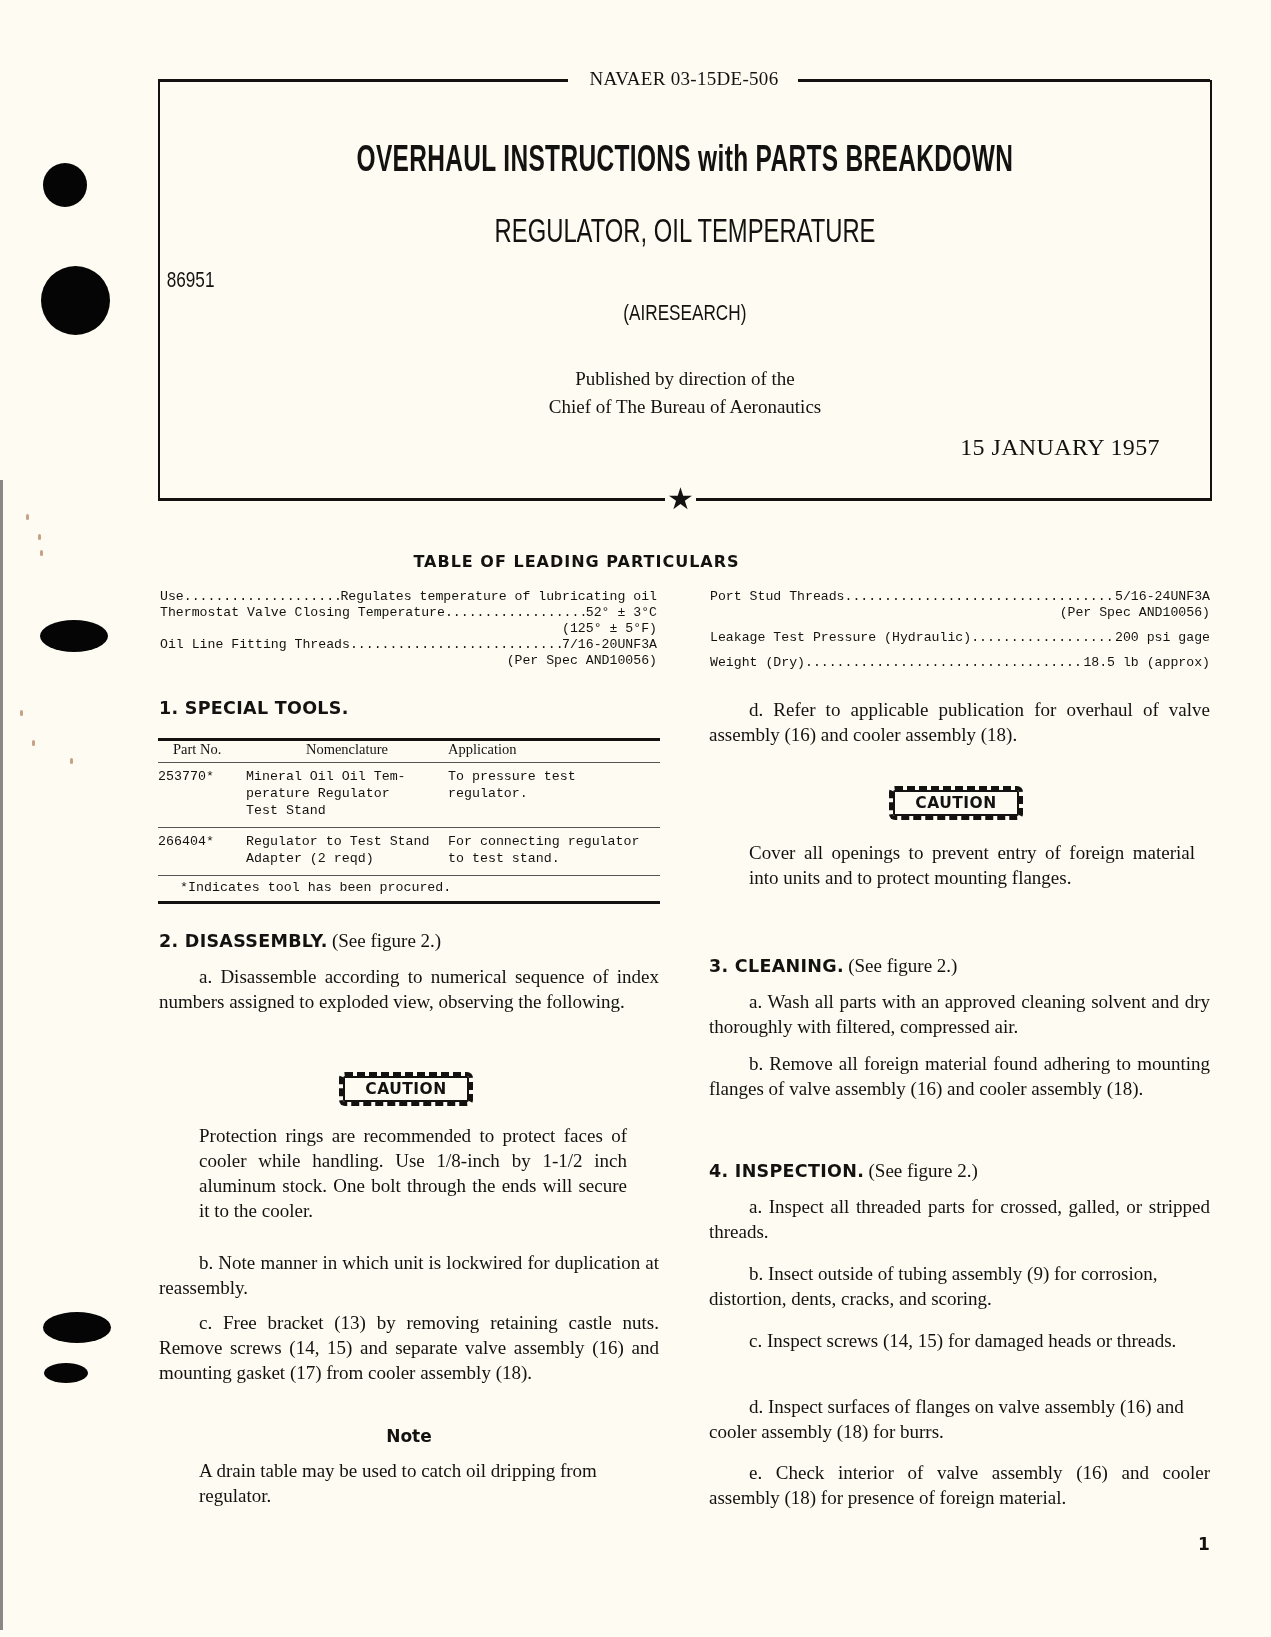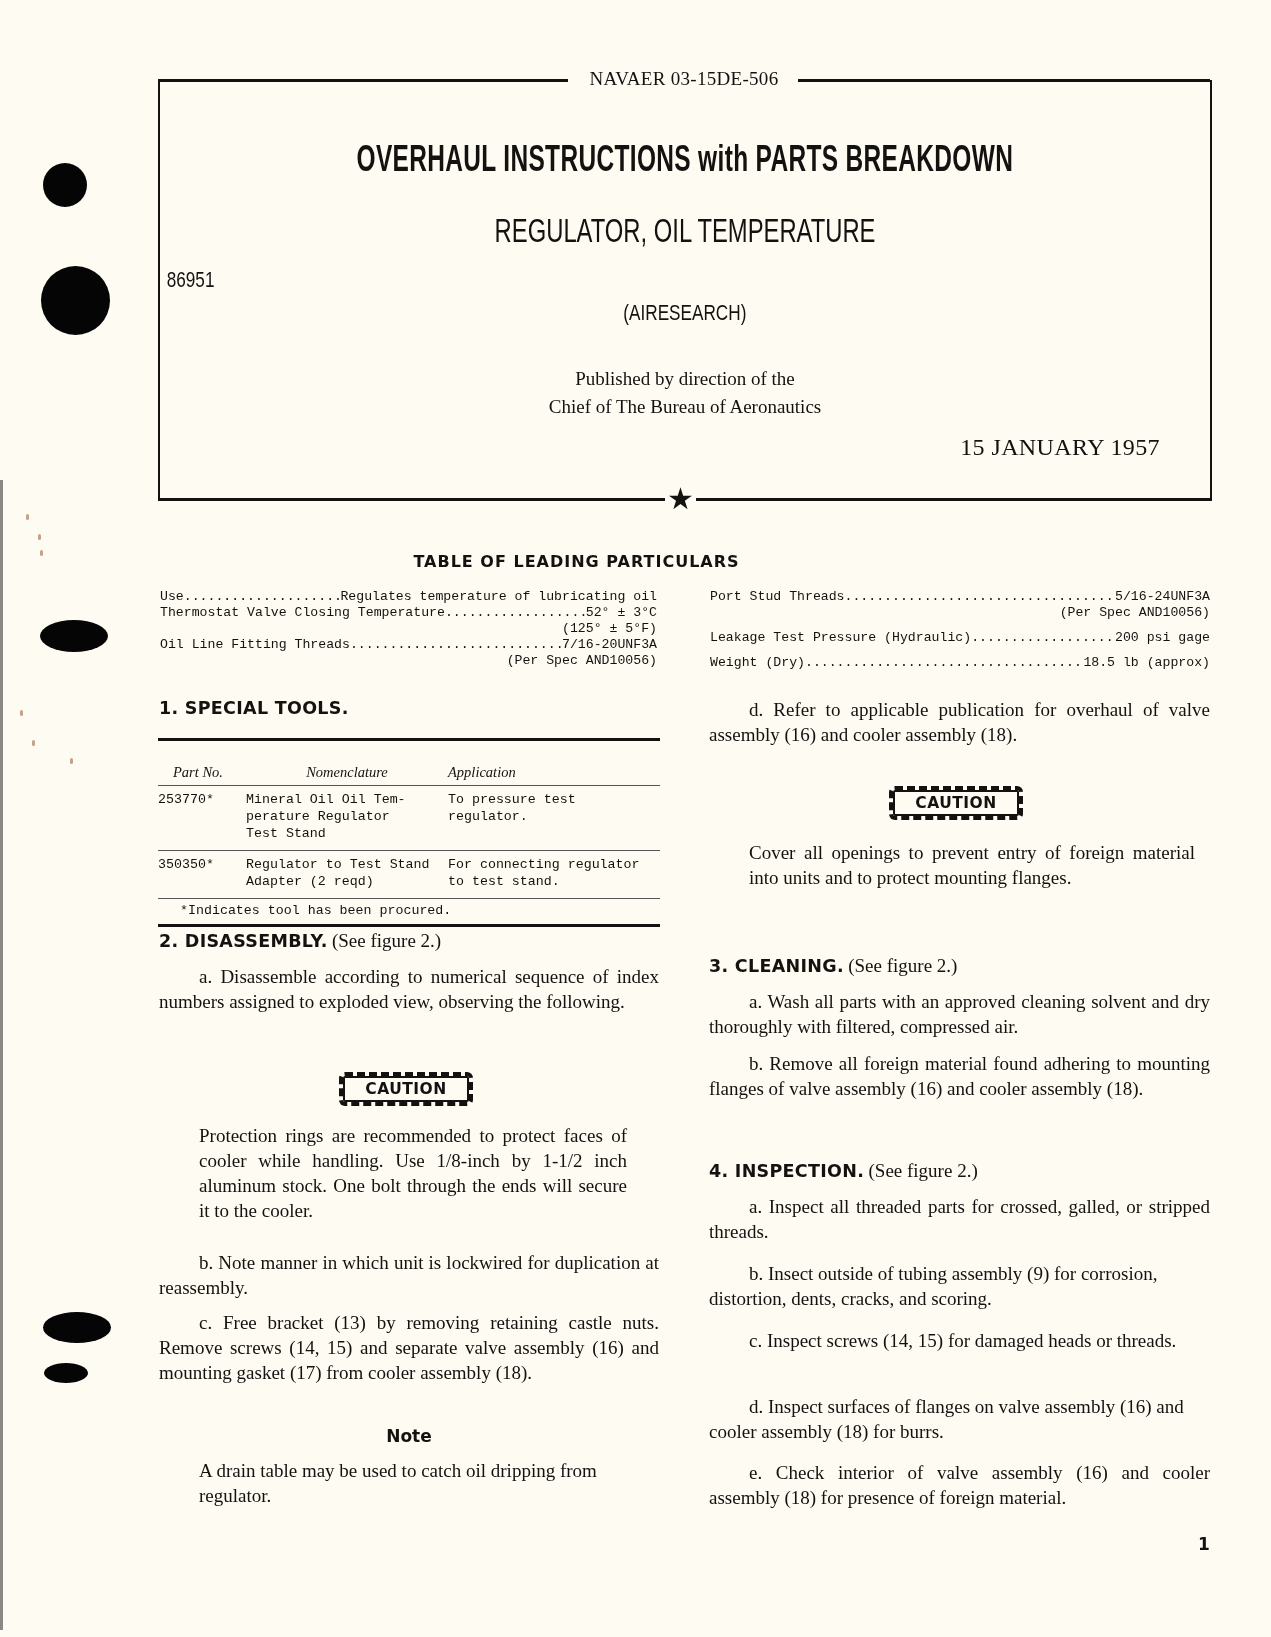--- a/index.html
+++ b/index.html
@@ -58,21 +58,21 @@
   .col-left { left: 159px; width: 500px; }
   .col-right { left: 709px; width: 501px; }
   .sec-head { font-size: 17.5px; line-height: 22px; }
   .sec-head .sans-b { letter-spacing: .3px; }
   .sec-head .see { font-family: "Liberation Serif", serif; font-weight: 400; font-size: 19px; }
   .para { text-align: justify; text-indent: 40px; }
   .indent-block { padding-left: 40px; padding-right: 40px; text-align: justify; }
 
   
   .tools { position: absolute; left: 158px; top: 738px; width: 502px; font-family: "Liberation Mono", "DejaVu Sans Mono", monospace; font-size: 13.3px; line-height: 17px; border-top: 3px solid #141210; border-bottom: 3px solid #141210; }
-  .tools .thead { display: flex; padding: 23px 0 4px; border-bottom: 1px solid #555; font-family: "Liberation Serif", serif; font-style: italic; font-size: 14.5px; }
+  .tools .thead { display: flex; padding: 0 0 4px; border-bottom: 1px solid #555; font-family: "Liberation Serif", serif; font-size: 14.5px; }
   .tools .trow { display: flex; padding: 5px 0 8px; border-bottom: 1px solid #555; }
   .tools .c1 { width: 88px; flex: 0 0 88px; }
   .tools .c2 { width: 202px; flex: 0 0 202px; }
   .tools .c3 { flex: 1; }
   .tools .thead .c1 { padding-left: 15px; width: 73px; flex-basis: 73px; }
   .tools .thead .c2 { text-align: center; padding-left: 0; }
   .tools .thead .c3 { text-align: left; }
   .tools .foot { padding: 3px 0 5px 22px; }
 
   
@@ -171,21 +171,21 @@
     <div class="c3">Application</div>
   </div>
   <div class="trow">
     <div class="c1">253770*</div>
     <div class="c2" style="white-space:pre-line">Mineral Oil Oil Tem-
 perature Regulator
 Test Stand</div>
     <div class="c3" style="white-space:pre-line">To pressure test regulator.</div>
   </div>
   <div class="trow">
-    <div class="c1">350350*</div>
+    <div class="c1">266404*</div>
     <div class="c2" style="white-space:pre-line">Regulator to Test Stand
 Adapter (2 reqd)</div>
     <div class="c3" style="white-space:pre-line">For connecting regulator
 to test stand.</div>
   </div>
   <div class="foot">*Indicates tool has been procured.</div>
 </div>
 
 <div class="col col-left sec-head" style="top:930px">
   <span class="sans-b">2. DISASSEMBLY.</span>

